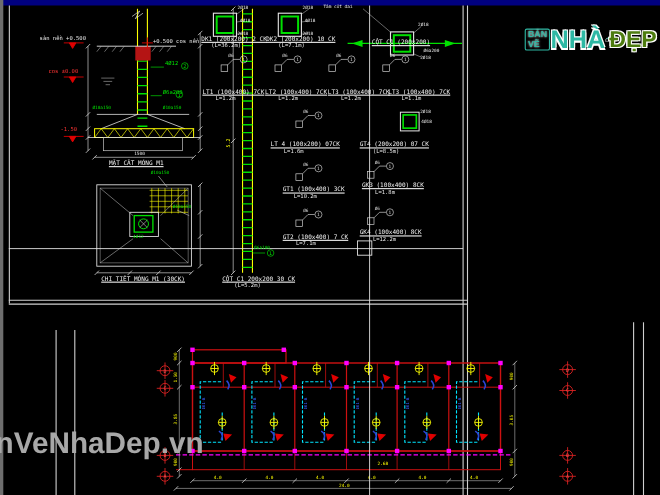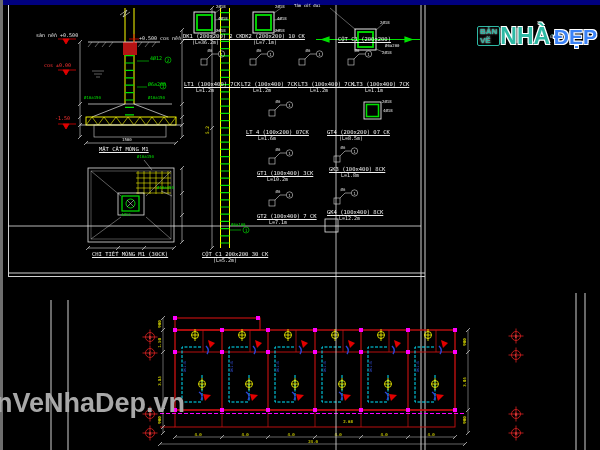--- a/index.html
+++ b/index.html
@@ -15,21 +15,21 @@
   .wm{position:absolute;left:-4px;top:388px;font-family:"Liberation Sans",sans-serif;
       font-size:27px;font-weight:bold;color:#a8a8a8;z-index:4;letter-spacing:0px;}
   
   #logo{position:absolute;left:477px;top:8px;width:120px;height:56px;z-index:5;display:flex;align-items:center;}
   #logo .txtcol{display:flex;flex-direction:row;align-items:flex-start;}
   #logo .tag{font-family:"Liberation Sans",sans-serif;font-size:8px;font-weight:bold;color:#2eb8a4;
       border:1px solid #2eb8a4;padding:0 2px;border-radius:2px;
       text-shadow:0 0 2px #fff;}
   #logo .nh{font-family:"Liberation Sans",sans-serif;font-size:23px;font-weight:bold;color:#2eb8a4;
       line-height:0.9;text-shadow:1px 1px 0 #fff,-1px -1px 0 #fff,1px -1px 0 #fff,-1px 1px 0 #fff;text-align:right;}
-  #logo .dep{font-family:"Liberation Sans",sans-serif;font-size:21px;font-weight:bold;color:#3b82f6;
+  #logo .dep{font-family:"Liberation Sans",sans-serif;font-size:21px;font-weight:bold;color:#4d7c0f;
       line-height:1;text-shadow:1px 1px 0 #fff,-1px -1px 0 #fff,1px -1px 0 #fff,-1px 1px 0 #fff;}
 </style>
 </head>
 <body>
 
 <div id="screen">
 
   <div id="titlebar" style="background:#00007f"></div>
   <div id="leftedge"></div>
 

